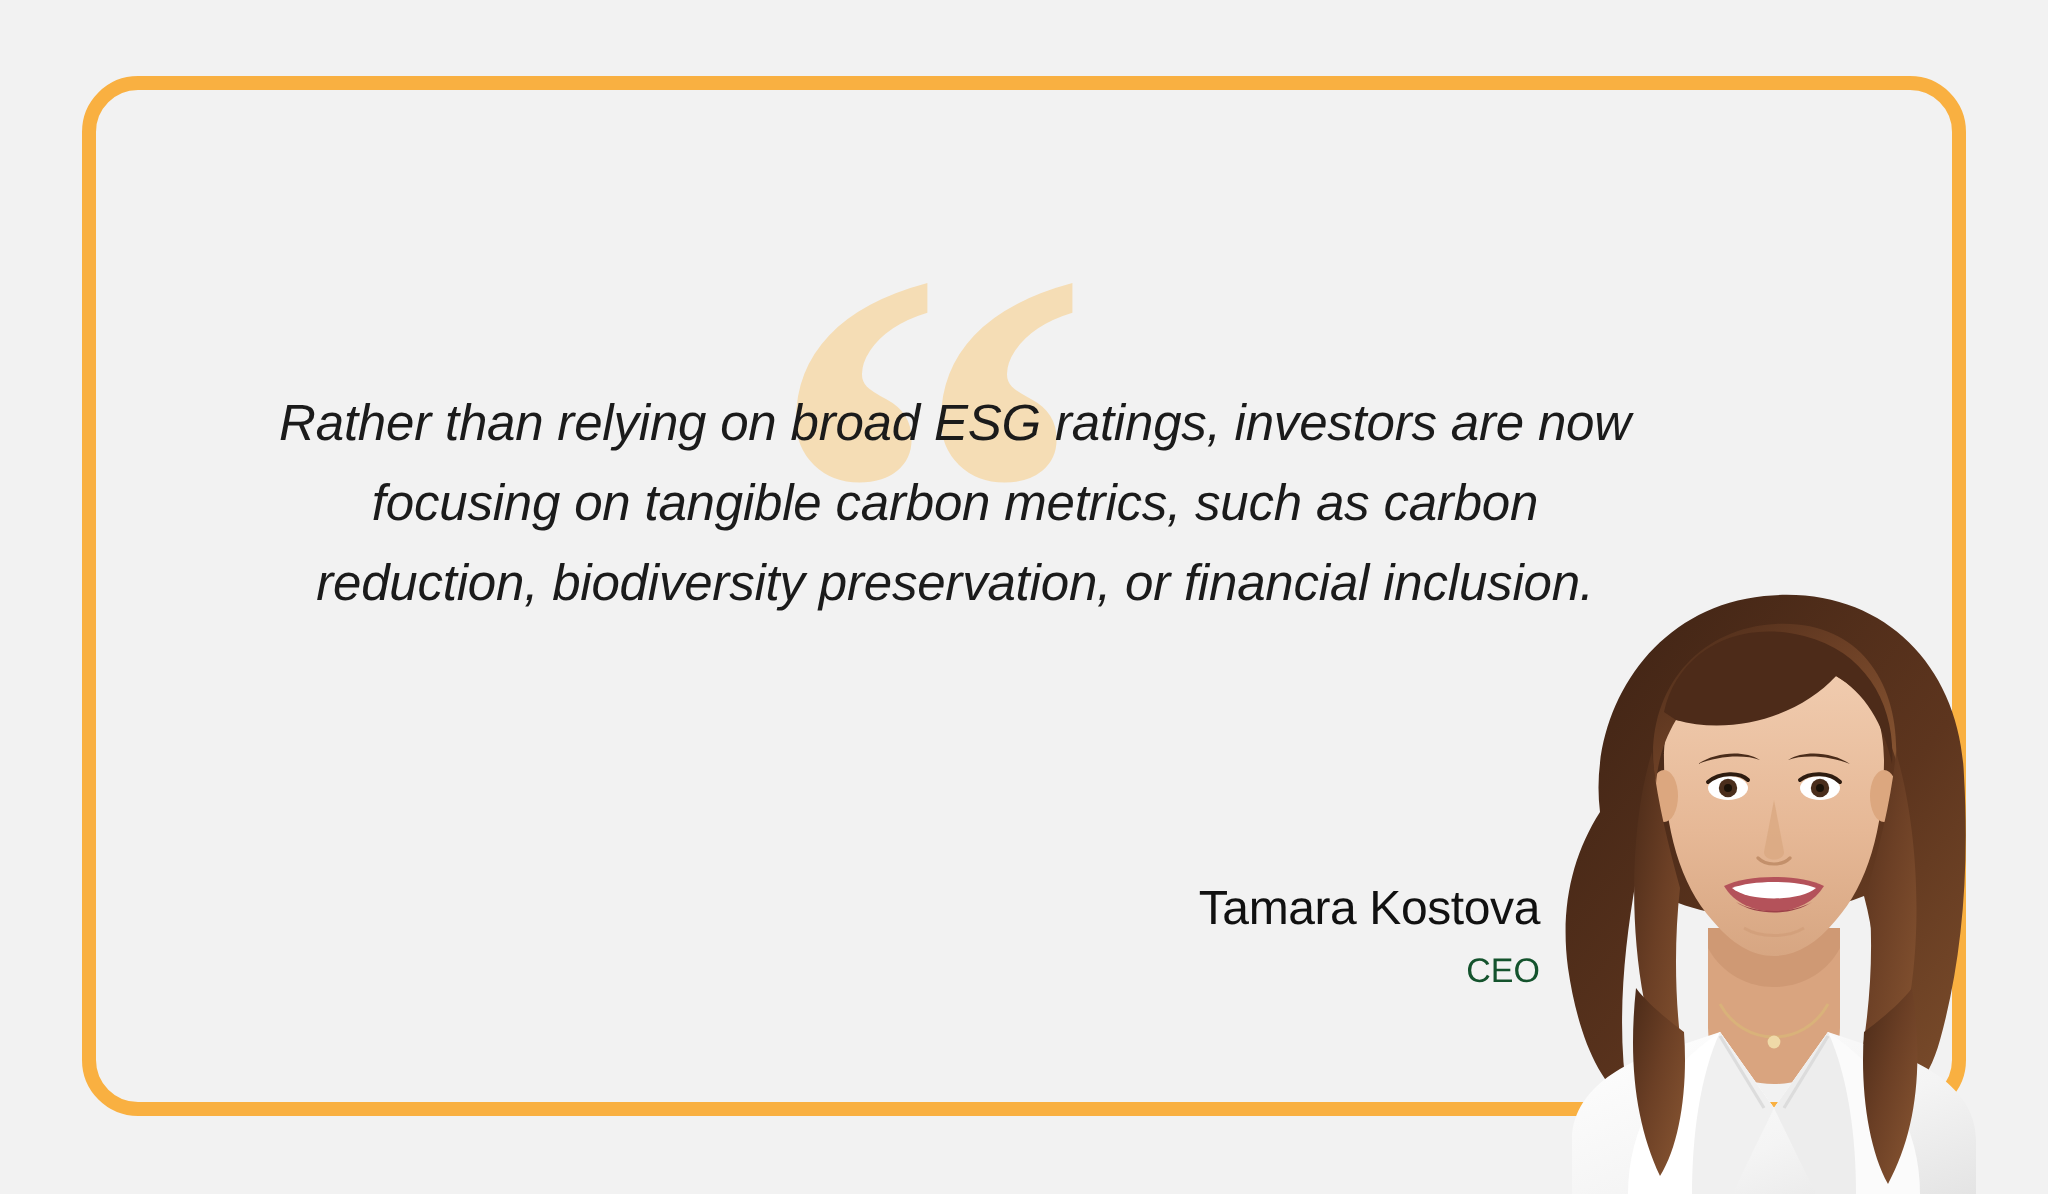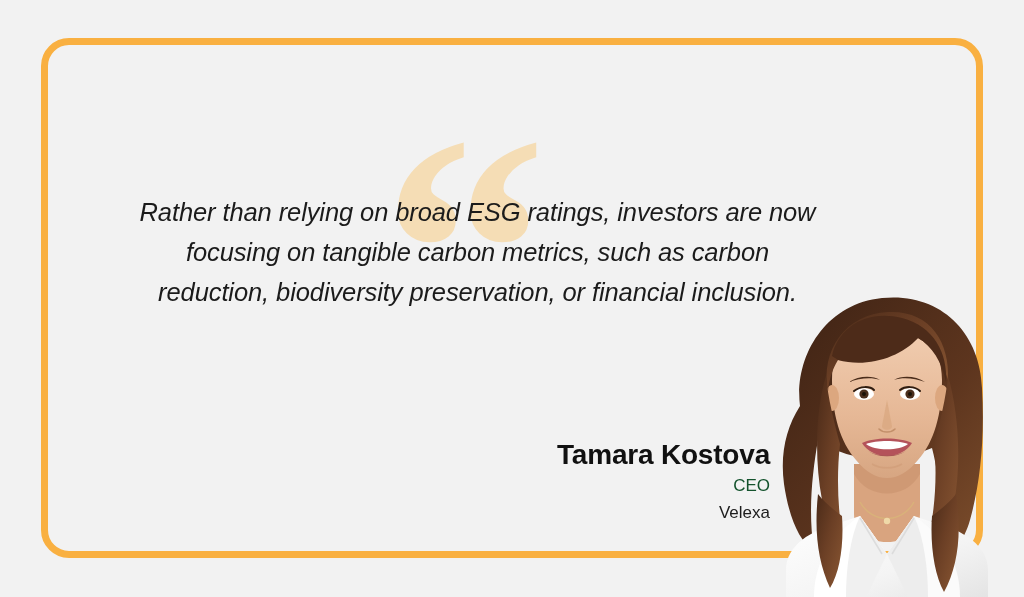--- a/index.html
+++ b/index.html
@@ -74,22 +74,22 @@
 
   
   .attribution {
     position: absolute;
     right: 254px;
     top: 440px;
     text-align: right;
     width: 420px;
   }
   .attr-name {
-    font-size: 28px;
-    font-weight: 700;
+    font-size: 24px;
+    font-weight: 400;
     color: #111111;
     line-height: 30px;
     letter-spacing: -0.2px;
   }
   .attr-role {
     font-size: 17px;
     font-weight: 400;
     color: #14532d;
     line-height: 27px;
     margin-top: 2px;
@@ -125,21 +125,20 @@
 
   <div class="quote-block">
     <p class="quote-text">Rather than relying on broad ESG ratings, investors are now</p>
     <p class="quote-text">focusing on tangible carbon metrics, such as carbon</p>
     <p class="quote-text">reduction, biodiversity preservation, or financial inclusion.</p>
   </div>
 
   <div class="attribution">
     <div class="attr-name">Tamara Kostova</div>
     <div class="attr-role">CEO</div>
-    <div class="attr-company">Velexa</div>
   </div>
 
   <div class="portrait">
     <svg width="290" height="309" viewBox="0 0 290 309" xmlns="http://www.w3.org/2000/svg">
       <defs>
         <linearGradient id="hairG" x1="0" y1="0" x2="1" y2="1">
           <stop offset="0%" stop-color="#4a2a18"></stop>
           <stop offset="45%" stop-color="#6b3f25"></stop>
           <stop offset="100%" stop-color="#8a5733"></stop>
         </linearGradient>

